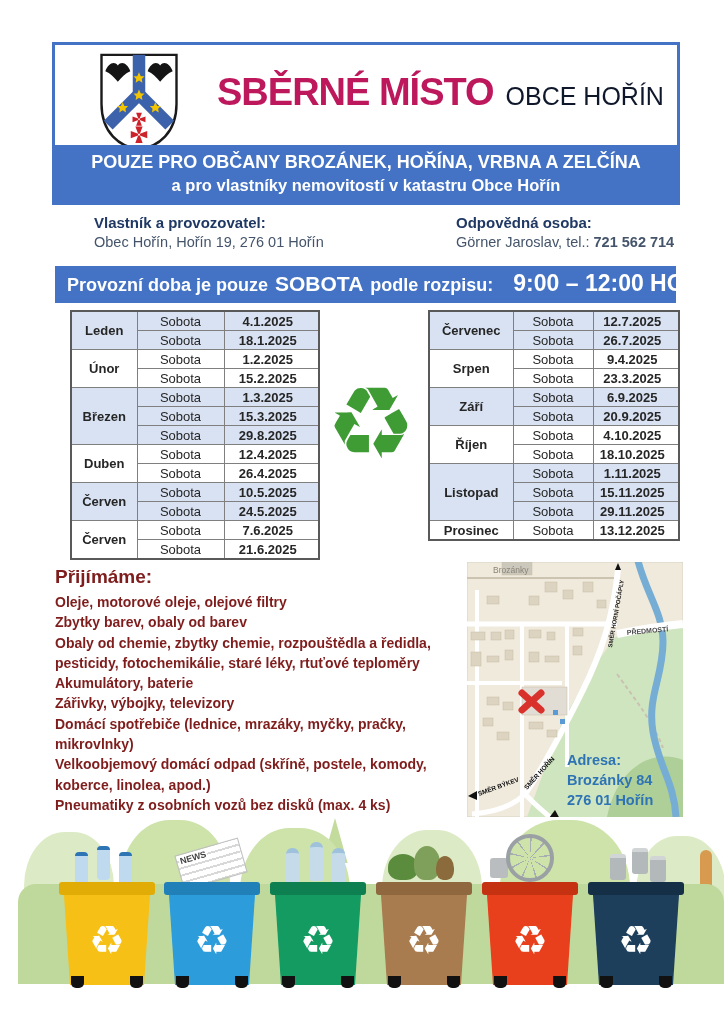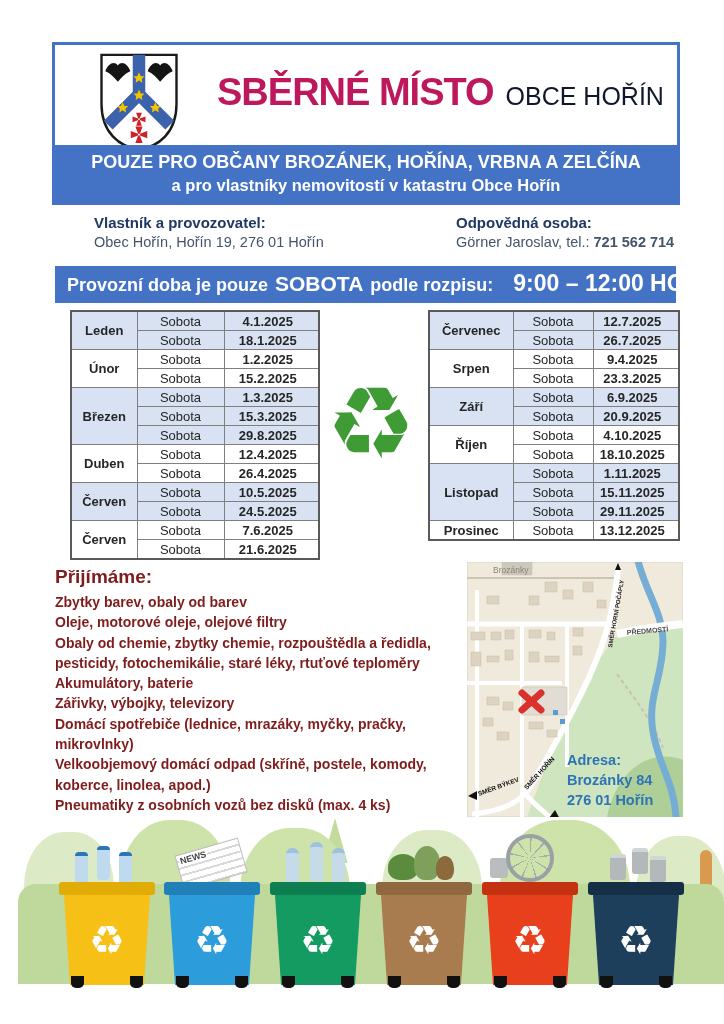--- a/index.html
+++ b/index.html
@@ -284,22 +284,22 @@
           <td class="date">13.12.2025</td>
         </tr>
       </tbody>
   </table>
 
   <div class="recycle-center">♻</div>
 
   <div class="accepted">
     <div class="accepted-heading">Přijímáme:</div>
     <ul id="accepted-list">
+        <li>Oleje, motorové oleje, olejové filtry</li>
         <li>Zbytky barev, obaly od barev</li>
-        <li>Oleje, motorové oleje, olejové filtry</li>
         <li>Obaly od chemie, zbytky chemie, rozpouštědla a ředidla, pesticidy, fotochemikálie, staré léky, rtuťové teploměry</li>
         <li>Akumulátory, baterie</li>
         <li>Zářivky, výbojky, televizory</li>
         <li>Domácí spotřebiče (lednice, mrazáky, myčky, pračky, mikrovlnky)</li>
         <li>Velkoobjemový domácí odpad (skříně, postele, komody, koberce, linolea, apod.)</li>
         <li>Pneumatiky z osobních vozů bez disků (max. 4 ks)</li>
       </ul>
   </div>
 
   <svg class="map" viewBox="0 0 216 255" font-family="Liberation Sans, sans-serif">

